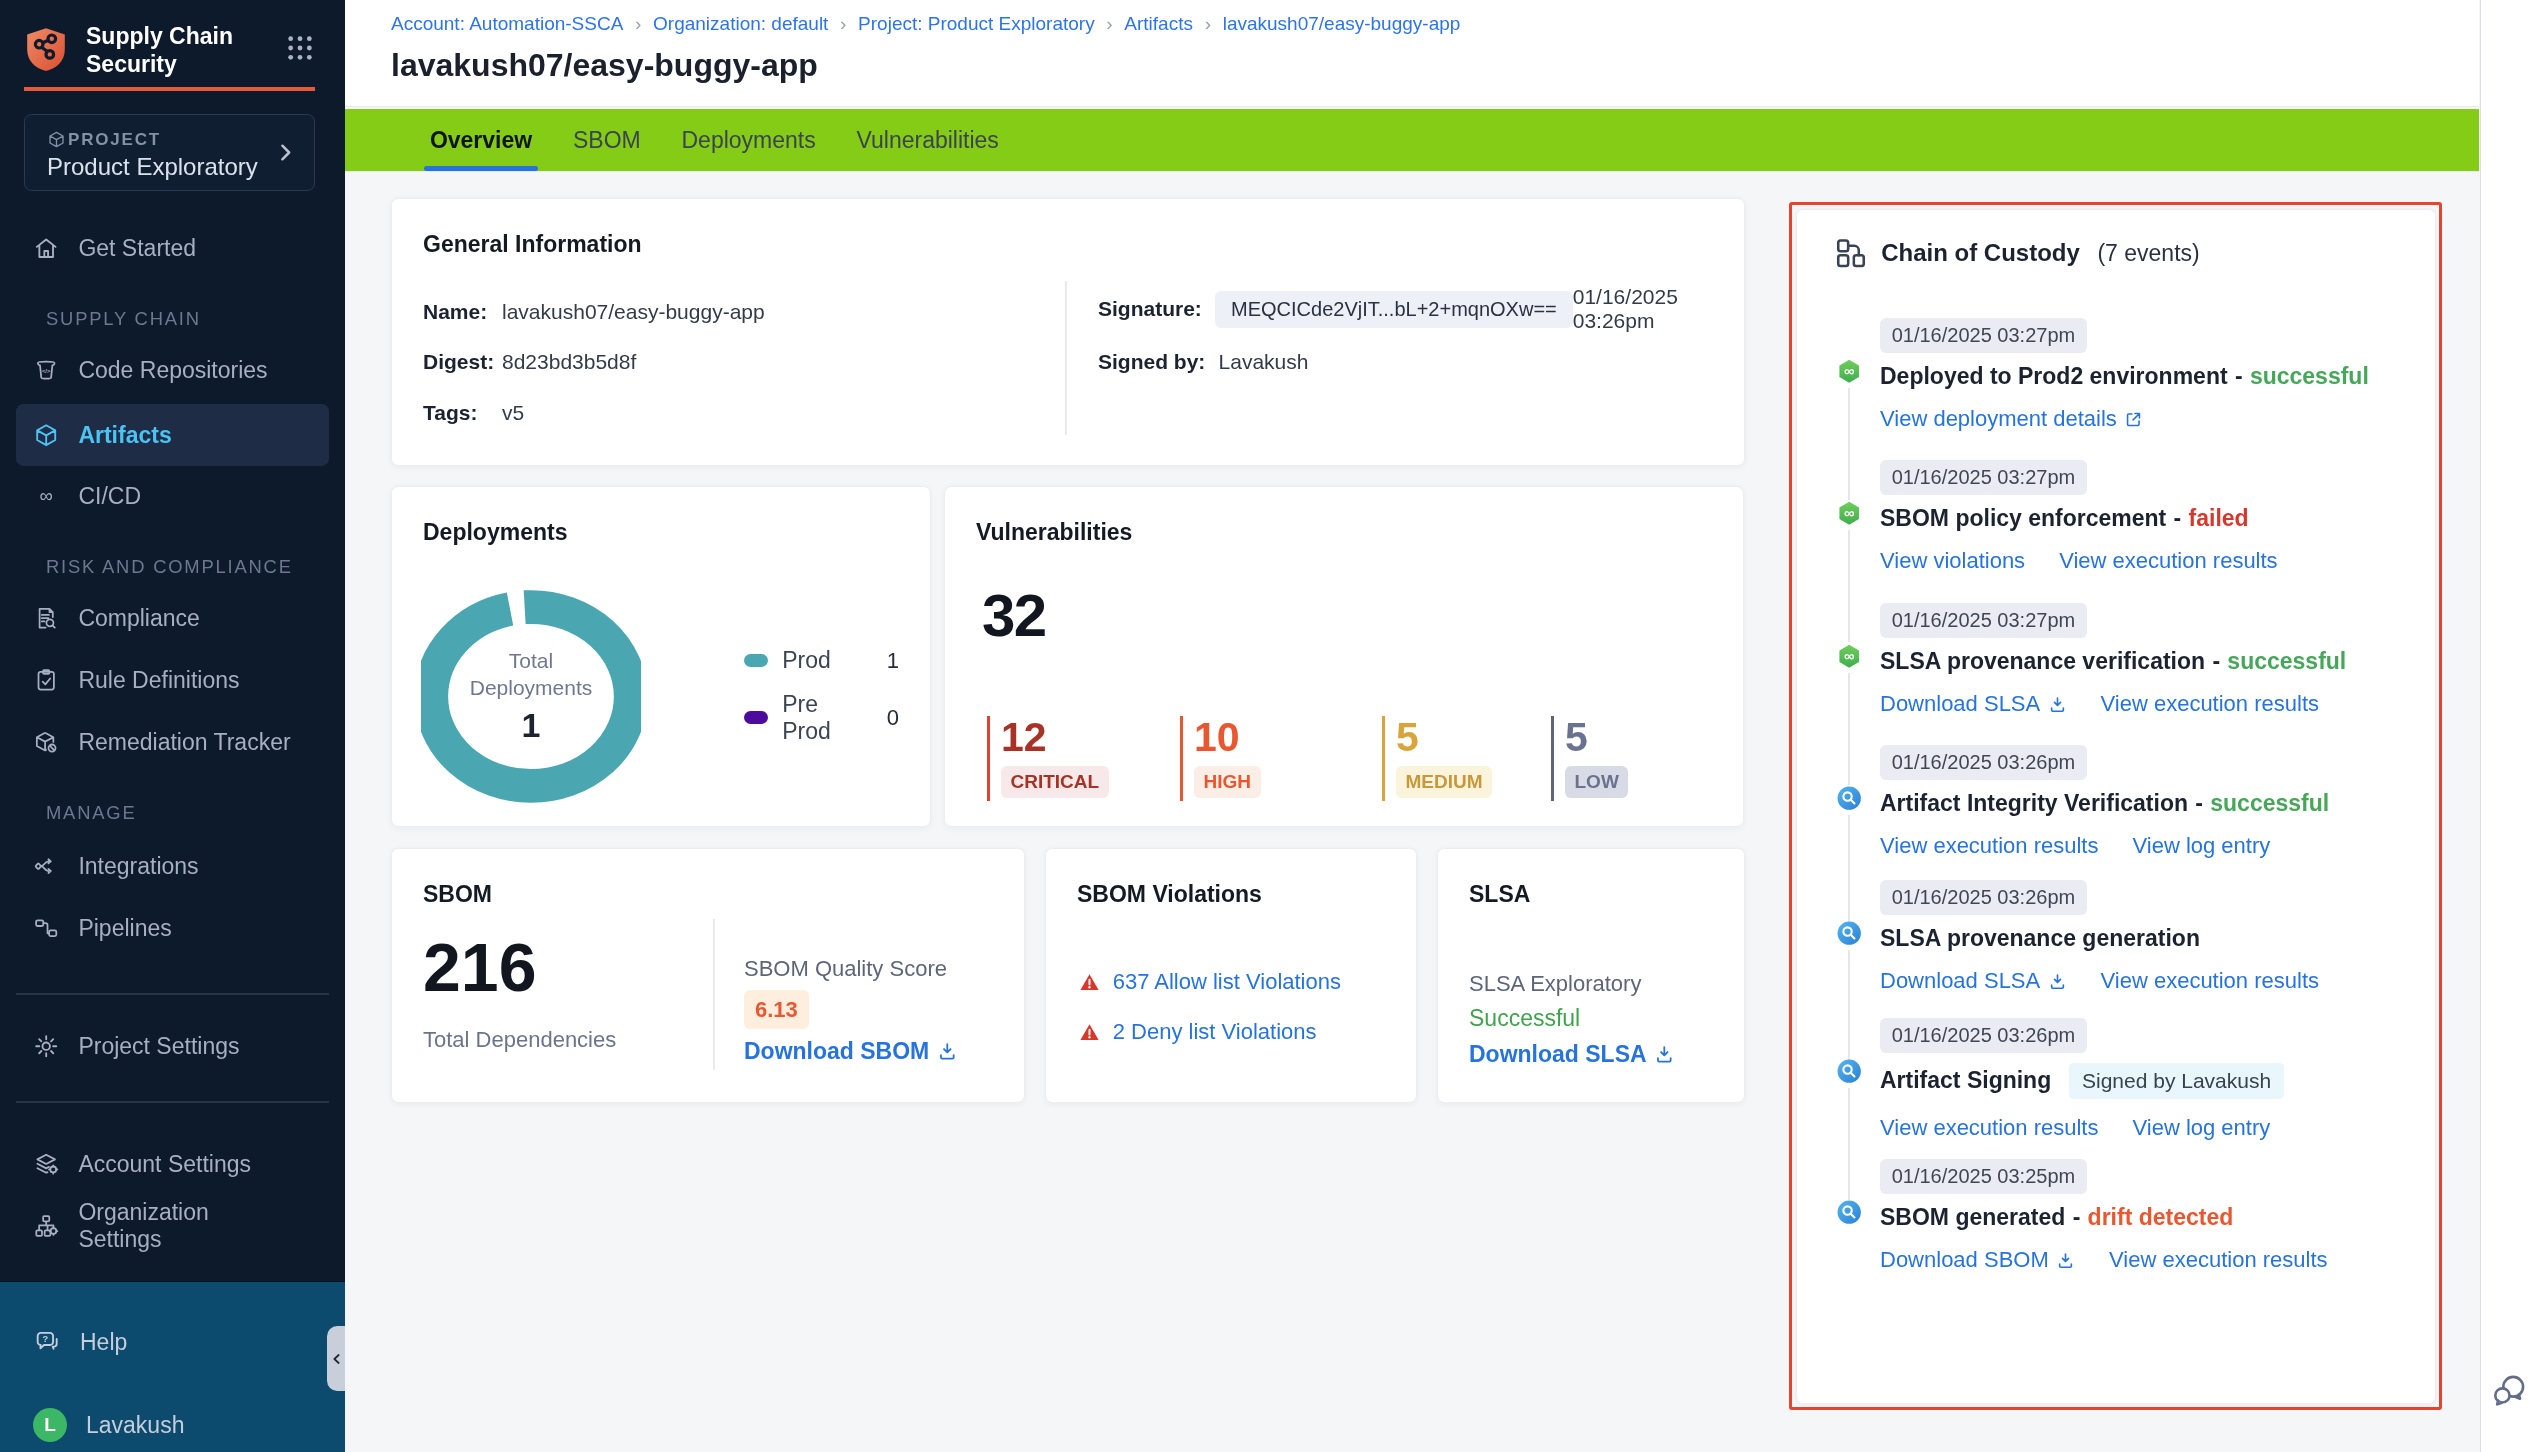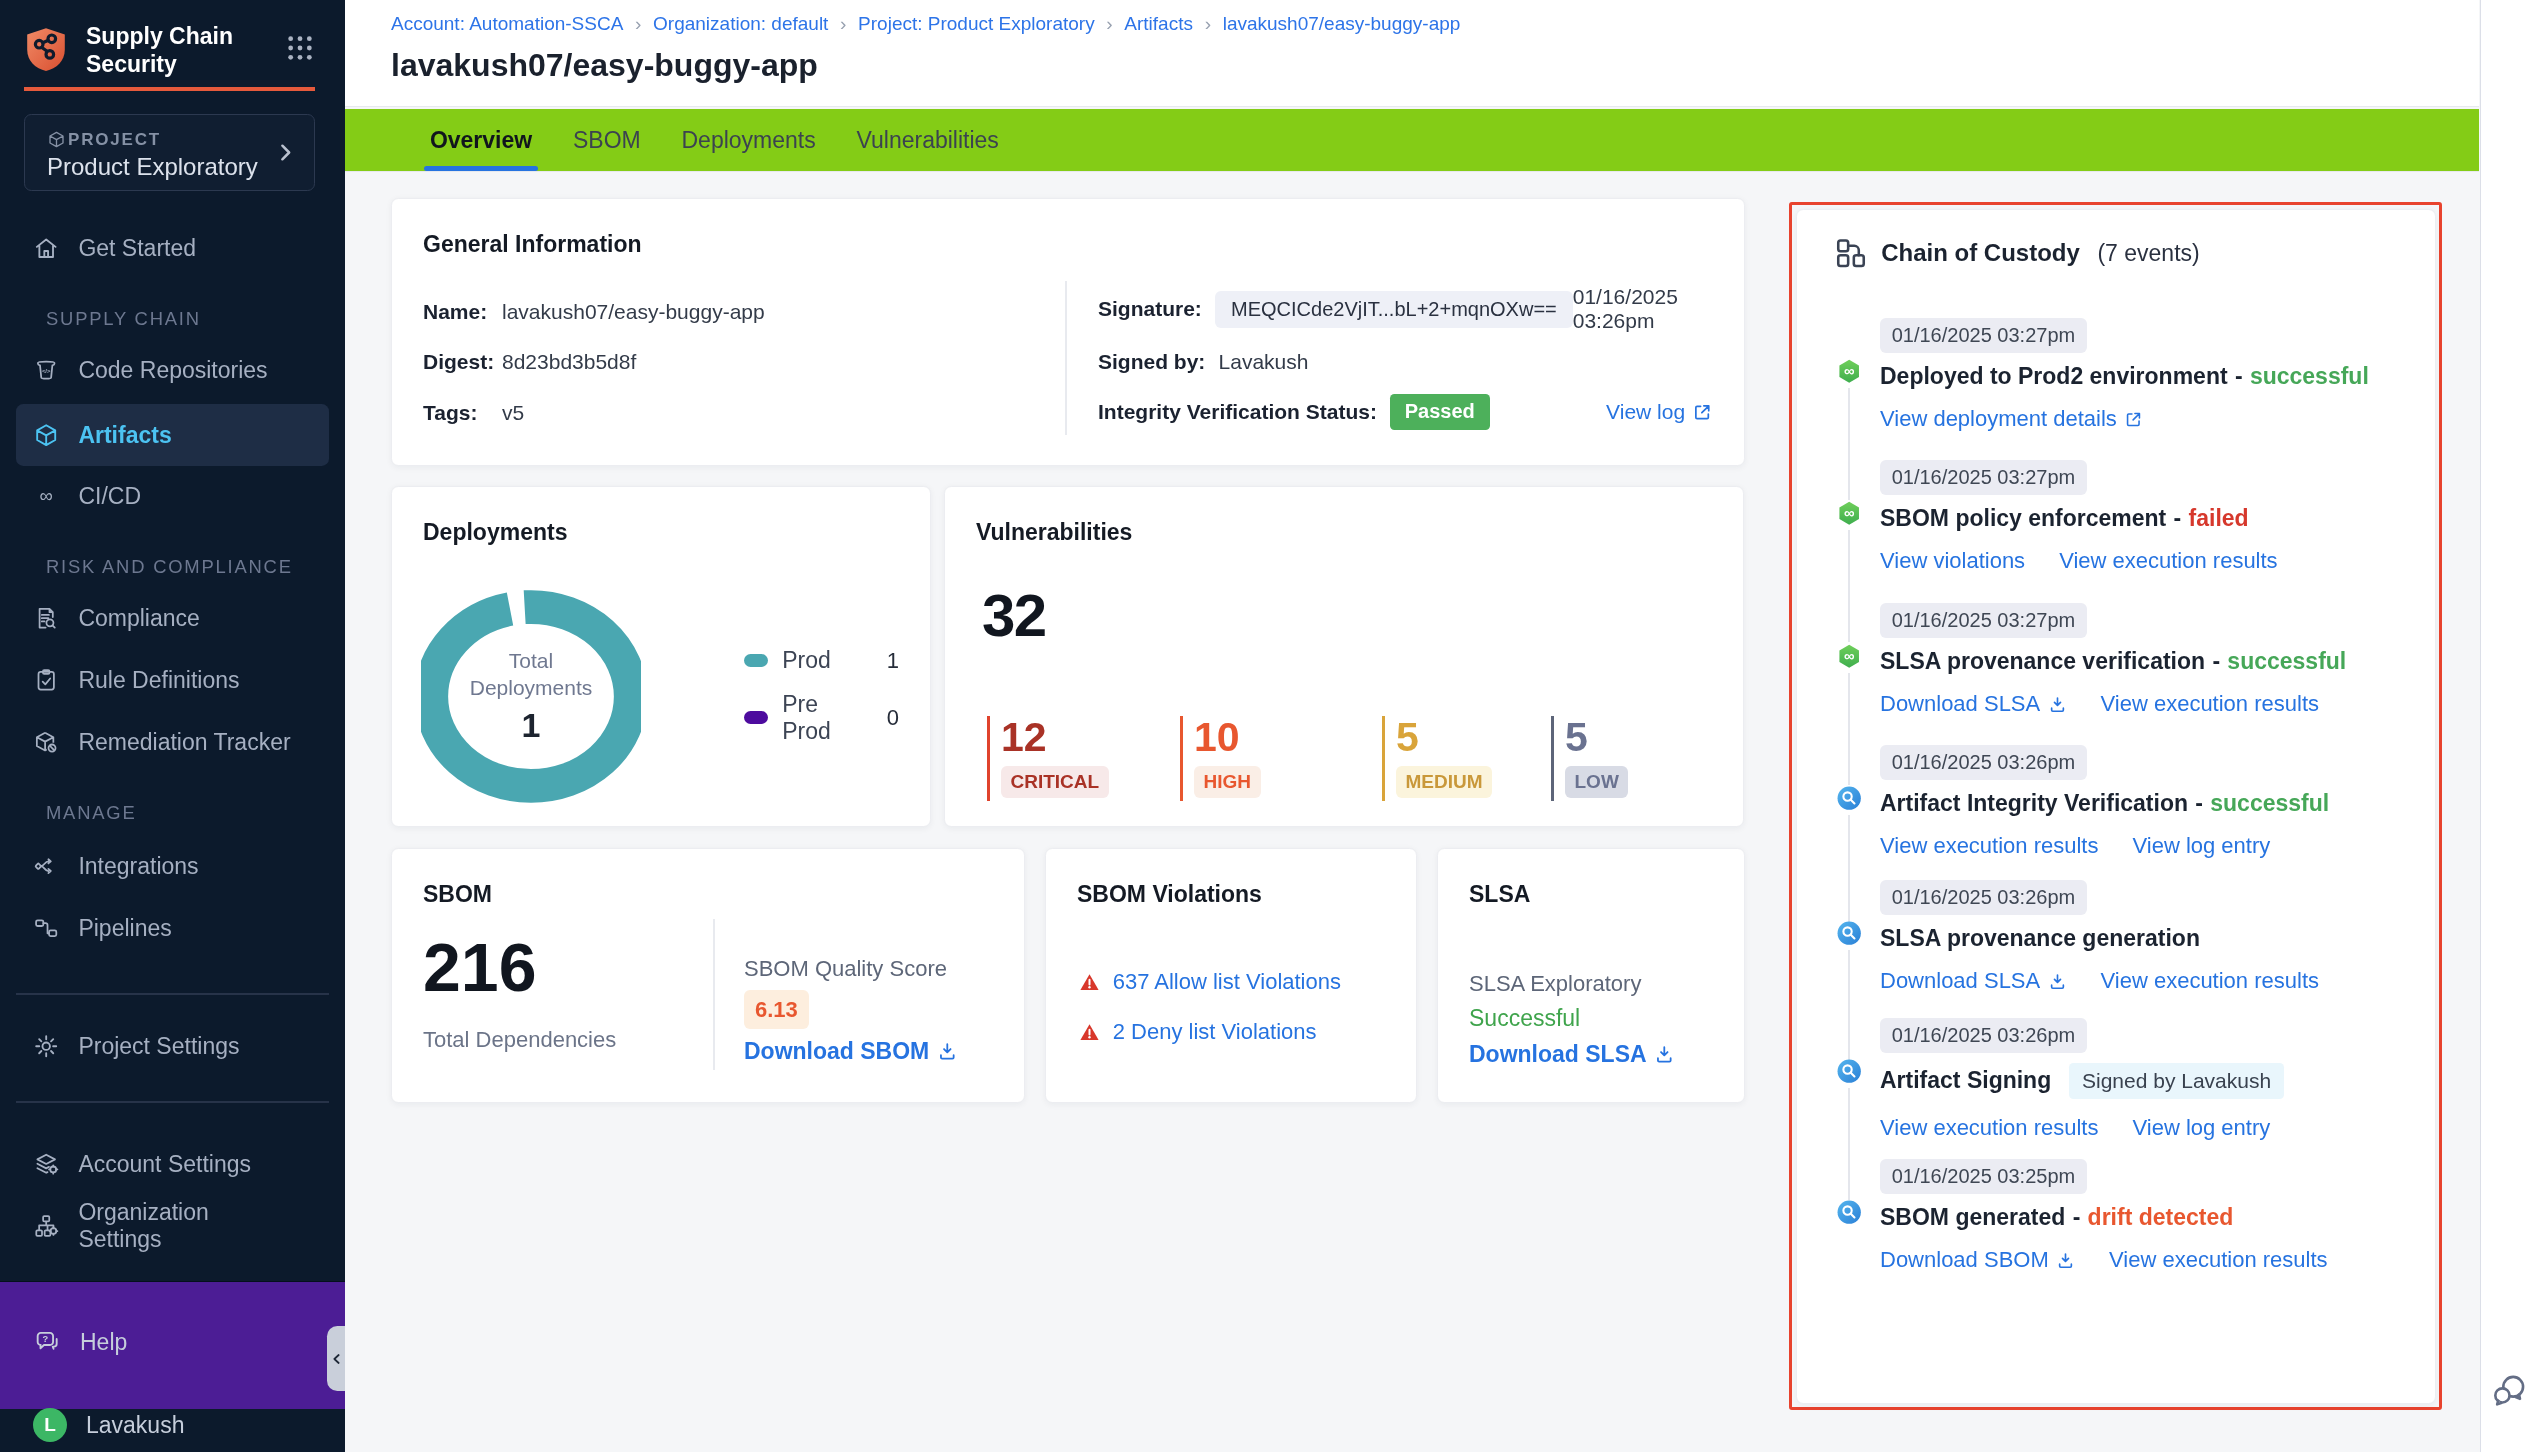--- a/index.html
+++ b/index.html
@@ -17,21 +17,21 @@
   .pc-row1{position:absolute;left:22px;top:14.7px;display:flex;align-items:center;gap:2px;color:#8591a5;font-size:17px;font-weight:700;letter-spacing:1.8px}
   .pc-row1 svg{width:19px;height:19px}
   .pc-name{position:absolute;left:22px;top:38px;font-size:24px;color:#dce2ec}
   .pc-chev{position:absolute;right:16px;top:25px;width:25px;height:25px;color:#b9c1cf}
 
   .nav-item{position:absolute;left:0;width:294px;height:56px;display:flex;align-items:center;gap:19px;padding-left:33px;font-size:23px;color:#a6b0c2;cursor:pointer}
   .nav-item svg{width:26.4px;height:26.4px;flex:none}
   .nav-item.active{left:16px;width:313px;height:62px;padding-left:17px;border-radius:7.3px;background:#1e2d45;color:#4cc3f2;font-weight:600}
   .nav-label{position:absolute;left:46px;height:22px;font-size:18.4px;letter-spacing:1.8px;color:#6d7890;font-weight:500}
   .sb-divider{position:absolute;left:16px;width:313px;height:1.5px;background:#273349}
-  .sb-bottom{position:absolute;left:0;top:1281px;width:345px;height:128px;background:#4c1d95;border-top:1.5px solid #04101d}
+  .sb-bottom{position:absolute;left:0;top:1281px;width:345px;height:172px;background:#0c4a6e;border-top:1.5px solid #04101d}
   .sb-brow{position:absolute;left:33px;display:flex;align-items:center;gap:19px;font-size:23px;color:#c6cedb;cursor:pointer}
   .sb-brow svg{width:28px;height:28px}
   .avatar{width:34px;height:34px;border-radius:50%;background:#3cb765;color:#fff;font-size:19px;font-weight:700;display:flex;align-items:center;justify-content:center}
   .collapse-handle{position:absolute;left:327px;top:1326px;width:19px;height:65px;background:#c9cfda;border-radius:10.3px 0 0 10.3px;display:flex;align-items:center;justify-content:center;color:#1d2736;cursor:pointer}
   .collapse-handle svg{width:16px;height:16px}
 
   
   .main{position:absolute;left:345px;top:0;width:2134px;height:1452px;background:#f5f6f8}
   .topbar{position:absolute;left:0;top:0;width:100%;height:107px;background:#fff;border-bottom:1.5px solid #e7e9ee}
   .breadcrumb{position:absolute;left:46px;top:12.5px;display:flex;gap:11.7px;font-size:19px;color:#2d74e8;align-items:center}
@@ -441,31 +441,20 @@
         <div class="gi-row" style="left:706px;top:91px;right:31px;height:38px">
           <span class="gi-label wide">Signature:</span>
           <span class="sig-pill">MEQCICde2VjIT...bL+2+mqnOXw==</span>
           <span class="spacer"></span>
           <span class="gi-val">01/16/2025 03:26pm</span>
         </div>
         <div class="gi-row" style="left:706px;top:147px;right:31px;height:32px">
           <span class="gi-label wide">Signed by:</span>
           <span class="gi-val">Lavakush</span>
         </div>
-        <div class="gi-row" style="left:706px;top:192px;right:31px;height:41px">
-          <span class="gi-label wide">Integrity Verification Status:</span>
-          <span class="badge-pass">Passed</span>
-          <span class="spacer"></span>
-          <span class="link" style="font-size:21px;font-weight:500">
-            <span>View log</span>
-            <svg viewBox="0 0 28 28" width="20.6" height="20.6">
-                <use href="#i-ext"></use>
-              </svg>
-          </span>
-        </div>
       </section>
 
       <section class="card" style="left:46px;top:314px;width:540px;height:341px">
         <div class="card-title">Deployments</div>
         <div class="donut-wrap">
           <svg width="220" height="245" viewBox="0 0 300 334">
             <ellipse cx="150" cy="167" rx="122" ry="136" fill="none" stroke="#4aa7b1" stroke-width="46" stroke-dasharray="791 20" stroke-dashoffset="10" transform="rotate(-90 150 167)"></ellipse>
           </svg>
           <div class="donut-center">
             <div class="dc-label">

